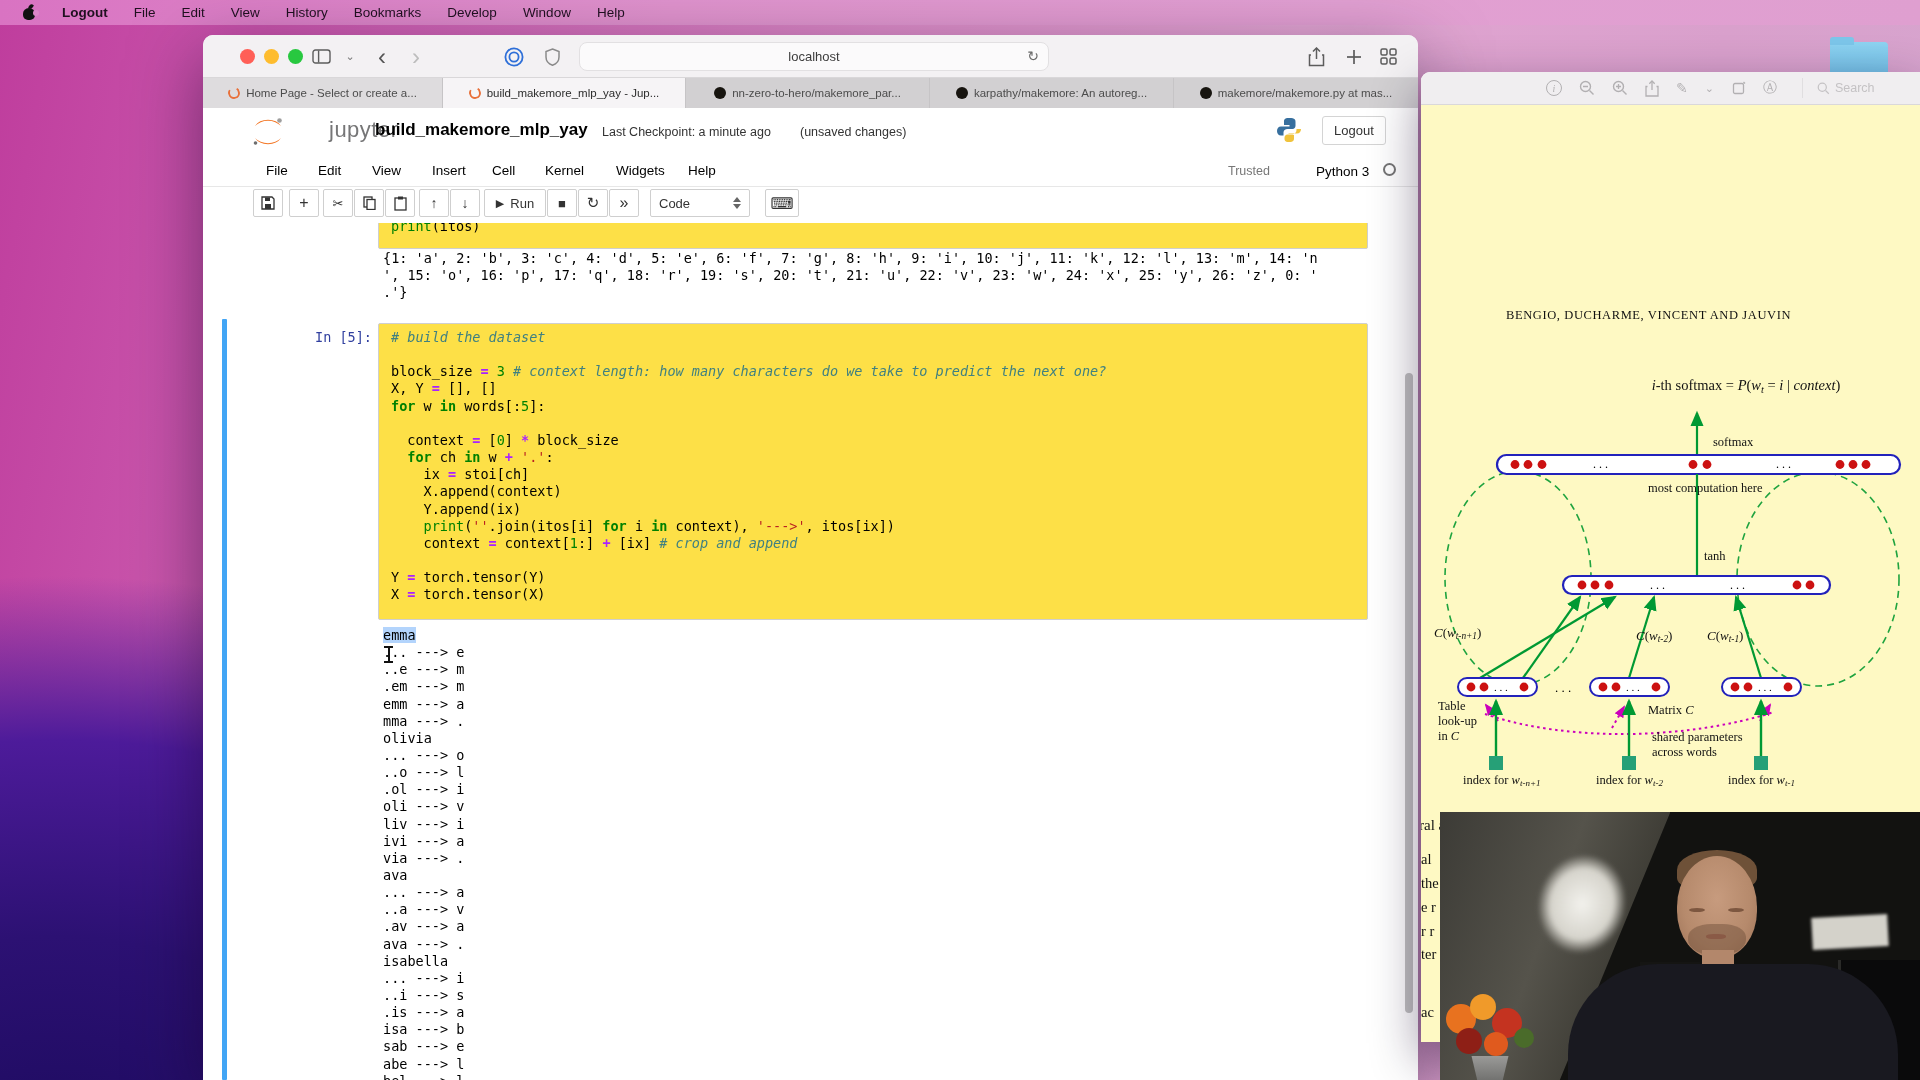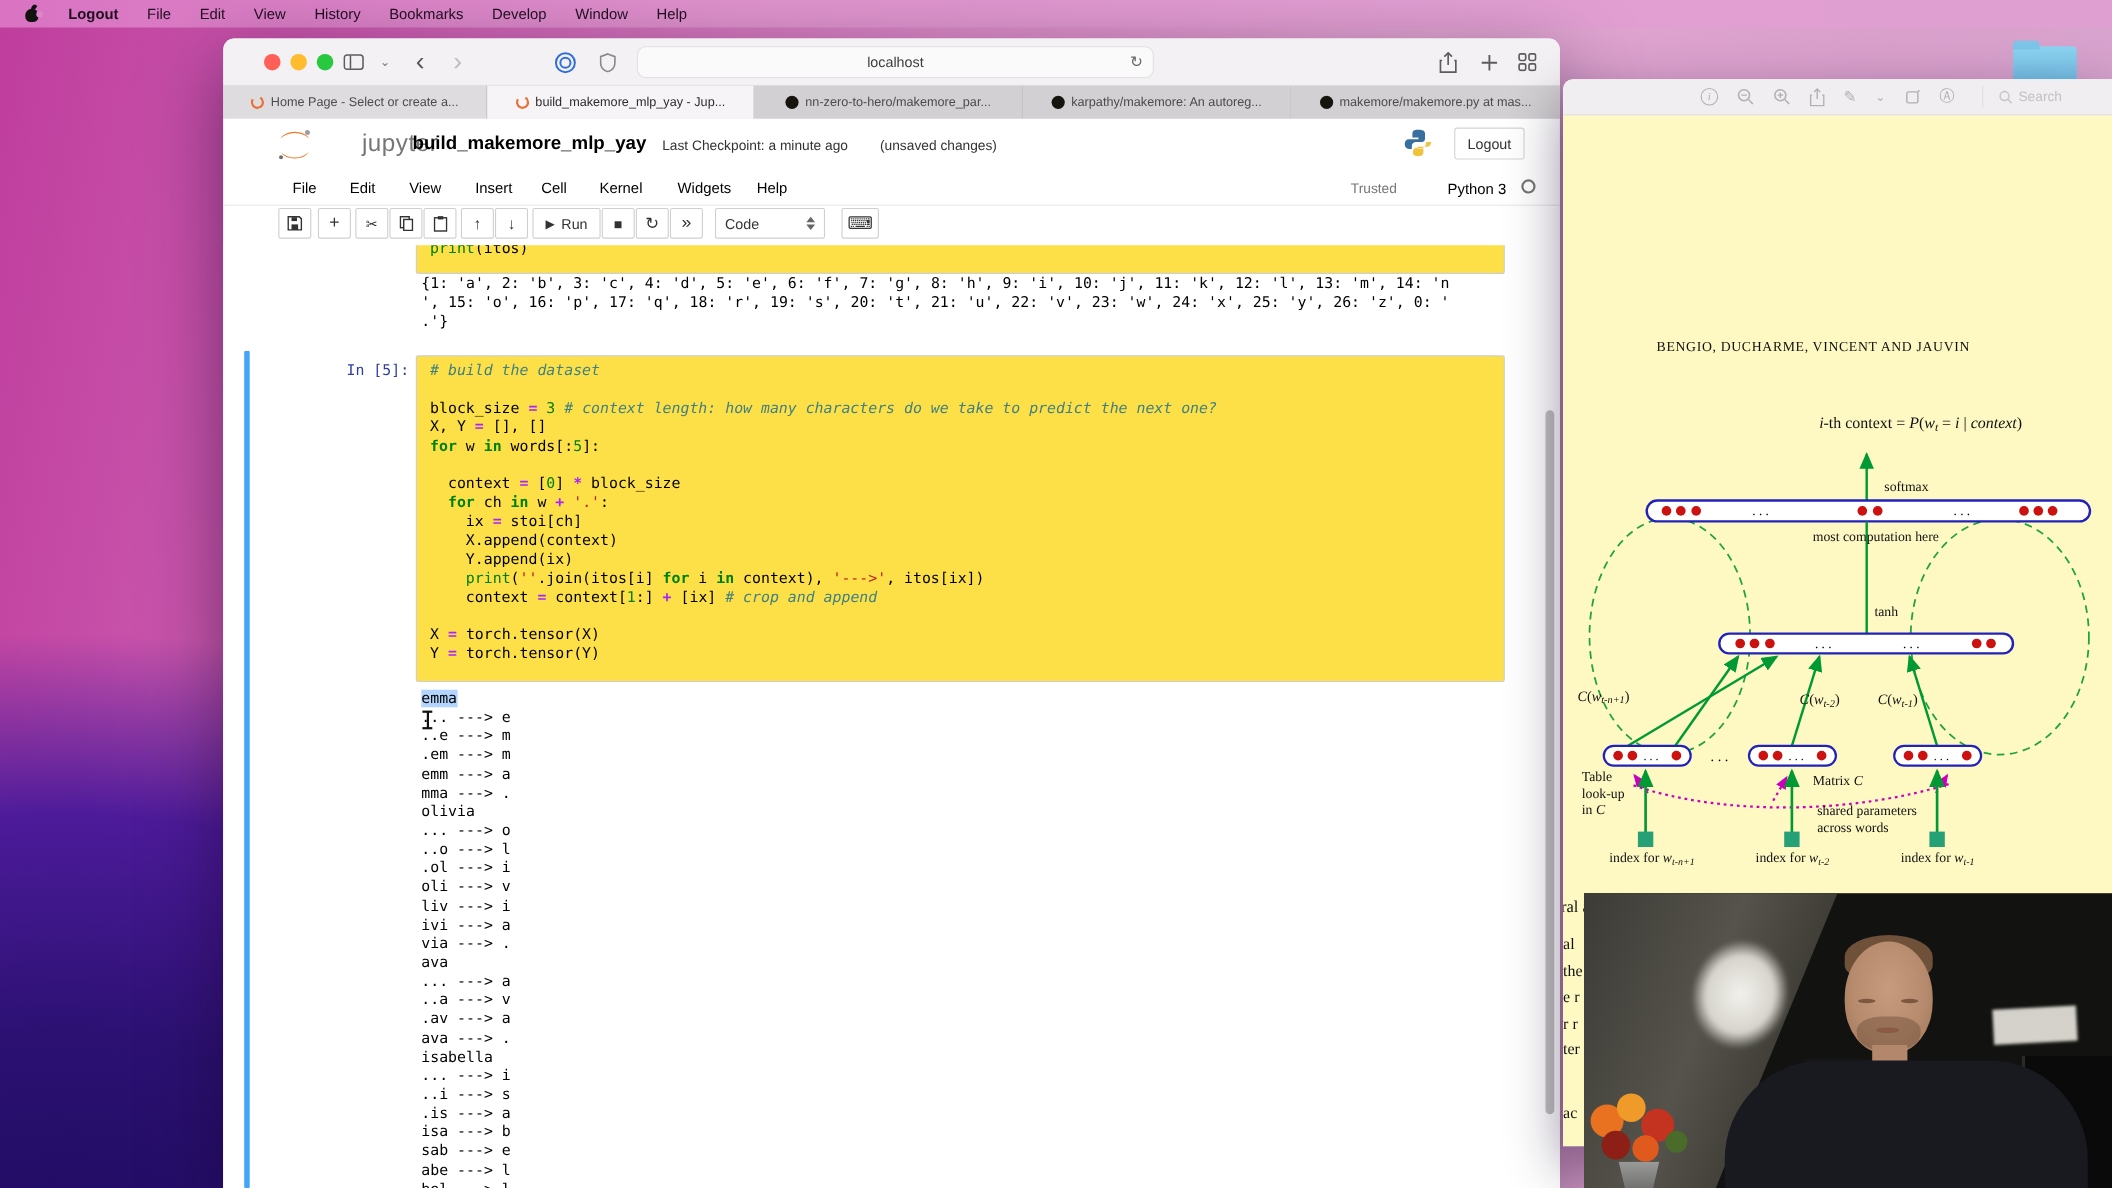--- a/index.html
+++ b/index.html
@@ -332,22 +332,22 @@
               <div class="cm-line"><span class="tk-k">for</span><span> w </span><span class="tk-k">in</span><span> words[:</span><span class="tk-m">5</span><span>]:</span></div>
               <div class="cm-line">&nbsp;</div>
               <div class="cm-line"><span>  context </span><span class="tk-o">=</span><span> [</span><span class="tk-m">0</span><span>] </span><span class="tk-o">*</span><span> block_size</span></div>
               <div class="cm-line"><span>  </span><span class="tk-k">for</span><span> ch </span><span class="tk-k">in</span><span> w </span><span class="tk-o">+</span><span> </span><span class="tk-s">'.'</span><span>:</span></div>
               <div class="cm-line"><span>    ix </span><span class="tk-o">=</span><span> stoi[ch]</span></div>
               <div class="cm-line"><span>    X.append(context)</span></div>
               <div class="cm-line"><span>    Y.append(ix)</span></div>
               <div class="cm-line"><span>    </span><span class="tk-b">print</span><span>(</span><span class="tk-s">''</span><span>.join(itos[i] </span><span class="tk-k">for</span><span> i </span><span class="tk-k">in</span><span> context), </span><span class="tk-s">'---&gt;'</span><span>, itos[ix])</span></div>
               <div class="cm-line"><span>    context </span><span class="tk-o">=</span><span> context[</span><span class="tk-m">1</span><span>:] </span><span class="tk-o">+</span><span> [ix] </span><span class="tk-c"># crop and append</span></div>
               <div class="cm-line">&nbsp;</div>
+              <div class="cm-line"><span>Y </span><span class="tk-o">=</span><span> torch.tensor(Y)</span></div>
               <div class="cm-line"><span>X </span><span class="tk-o">=</span><span> torch.tensor(X)</span></div>
-              <div class="cm-line"><span>Y </span><span class="tk-o">=</span><span> torch.tensor(Y)</span></div>
             </div>
         </div>
         <div class="abs" style="left:180px;top:404px;">
             <div class="out-line"><span class="sel">emma</span></div>
             <div class="out-line"><span>... ---&gt; e</span></div>
             <div class="out-line"><span>..e ---&gt; m</span></div>
             <div class="out-line"><span>.em ---&gt; m</span></div>
             <div class="out-line"><span>emm ---&gt; a</span></div>
             <div class="out-line"><span>mma ---&gt; .</span></div>
             <div class="out-line"><span>olivia</span></div>
@@ -420,21 +420,21 @@
         <svg width="13" height="13" viewBox="0 0 16 16">
             <circle cx="6.5" cy="6.5" r="5" fill="none" stroke="#c4c2c4" stroke-width="1.5"></circle>
             <line x1="10.5" y1="10.5" x2="14.5" y2="14.5" stroke="#c4c2c4" stroke-width="1.5"></line>
           </svg>
         <span>Search</span>
       </span>
     </div>
 
     <div class="paper">
       <div class="runhead">BENGIO, DUCHARME, VINCENT AND JAUVIN</div>
-      <div class="topformula"><span class="tk-it">i</span><span>-th context = </span><span class="tk-it">P</span><span>(</span><span class="tk-it">w</span><span class="tk-sb">t</span><span> = </span><span class="tk-it">i</span><span> | </span><span class="tk-it">context</span><span>)</span></div>
+      <div class="topformula"><span class="tk-it">i</span><span>-th softmax = </span><span class="tk-it">P</span><span>(</span><span class="tk-it">w</span><span class="tk-sb">t</span><span> = </span><span class="tk-it">i</span><span> | </span><span class="tk-it">context</span><span>)</span></div>
 
       <svg class="abs" style="left:9px;top:268px;" width="490" height="430" viewBox="0 0 490 430">
         <defs>
           <marker id="ag" markerWidth="9" markerHeight="9" refX="6" refY="3.5" orient="auto">
               <path d="M0,0.5 L7,3.5 L0,6.5 z" fill="#009933"></path>
             </marker>
           <marker id="am" markerWidth="8" markerHeight="8" refX="5" refY="3" orient="auto">
               <path d="M0,0.5 L6,3 L0,5.5 z" fill="#CC00BB"></path>
             </marker>
         </defs>

